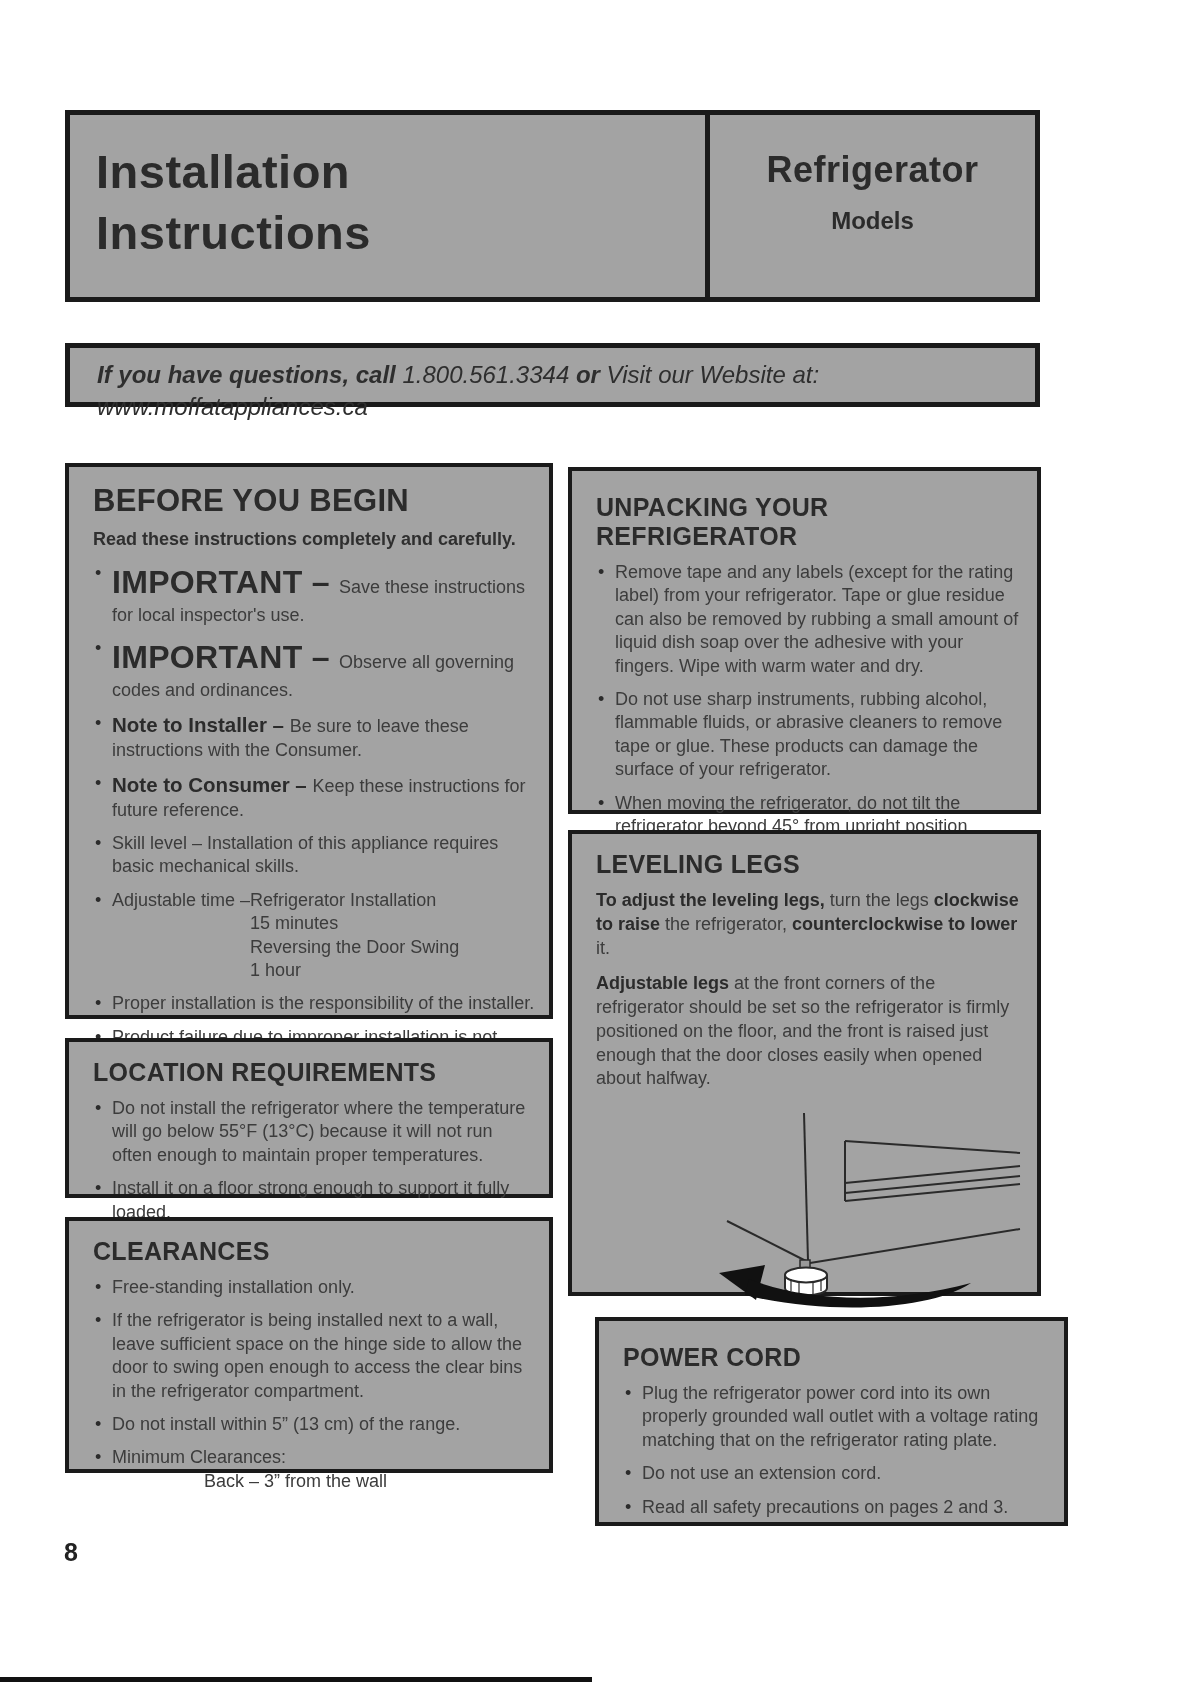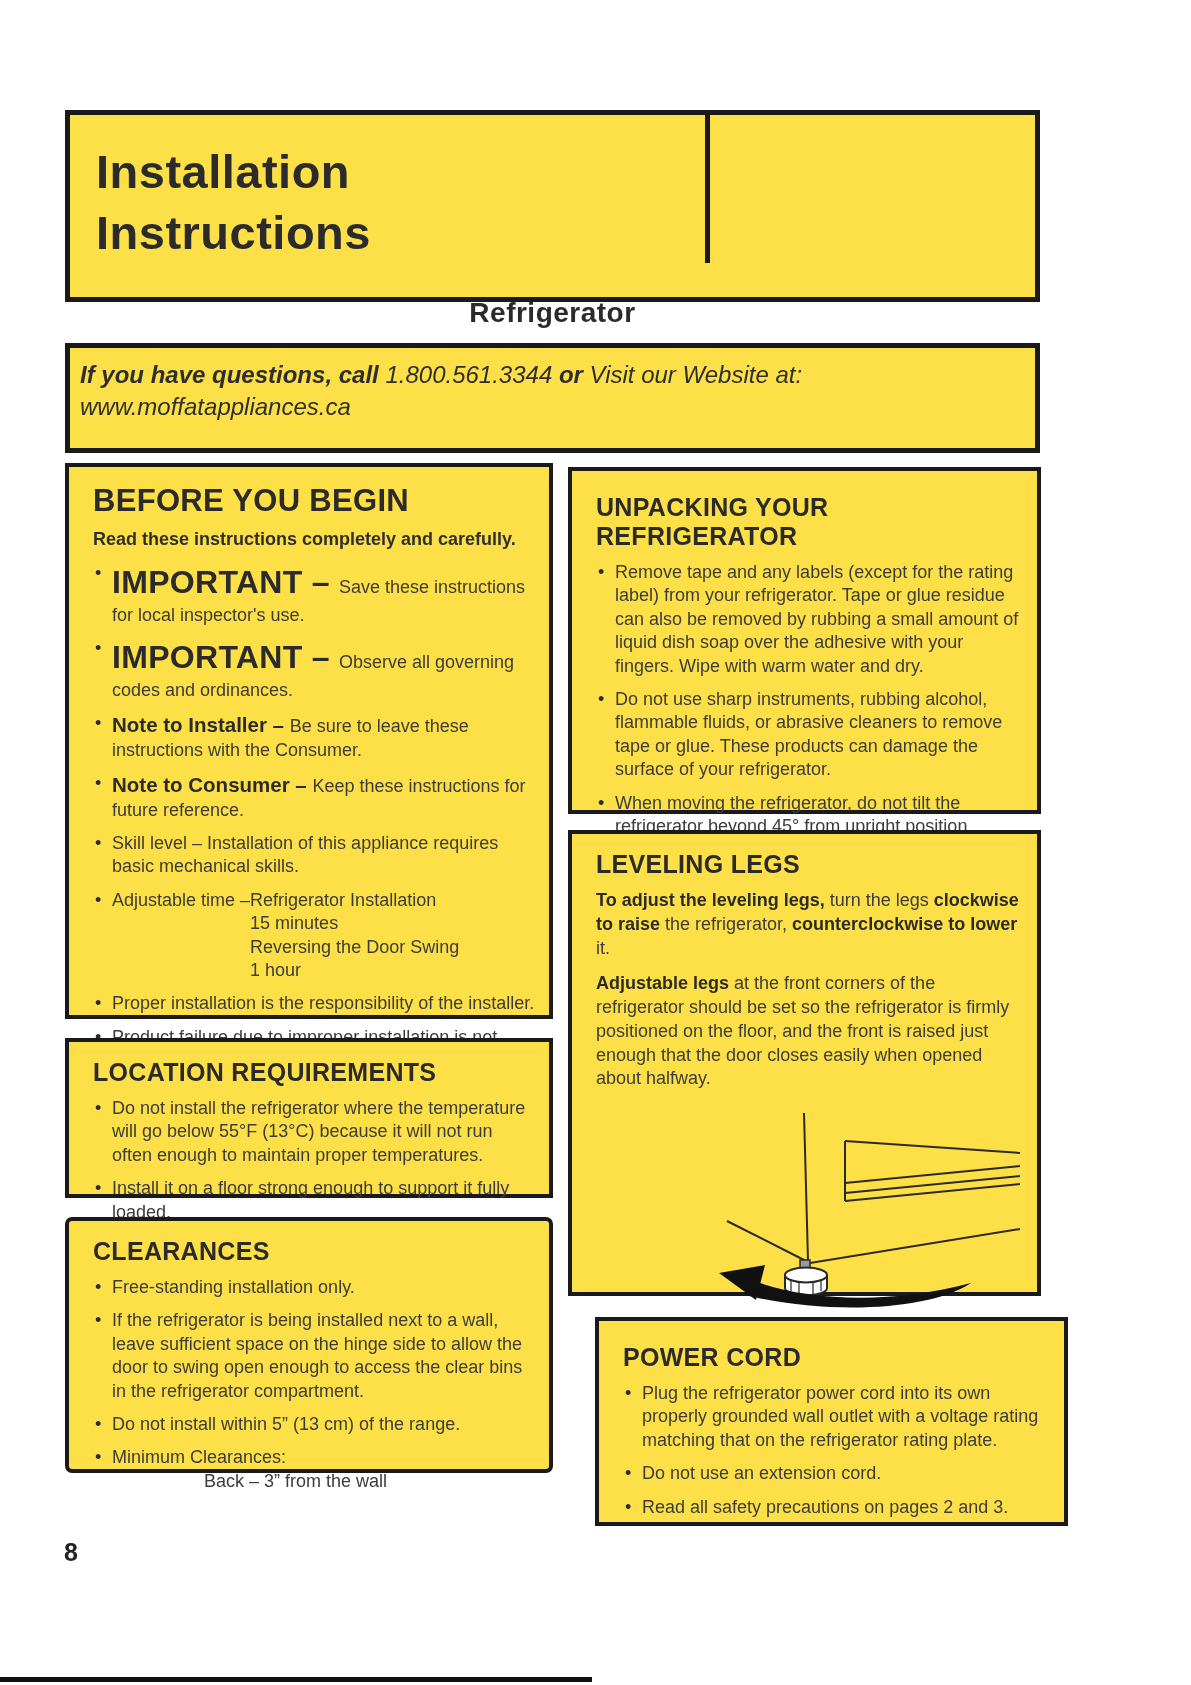--- a/index.html
+++ b/index.html
@@ -1,30 +1,30 @@
 <!DOCTYPE html>
 <html><head>
 <meta charset="utf-8">
 <style>
   html,body{margin:0;padding:0;background:#ffffff;}
   .page{
     position:relative;width:1191px;height:1685px;background:#ffffff;
     font-family:"Liberation Sans", sans-serif;color:#3c3c3c;overflow:hidden;
   }
-  .box{position:absolute;border:4px solid #1a1a1a;background:#fde047;box-sizing:border-box;flex-direction:column;}
+  .box{position:absolute;border:4px solid #1a1a1a;background:#a3a3a3;box-sizing:border-box;}
   
   .header-box{left:65px;top:110px;width:975px;height:192px;border-width:5px;display:flex;}
   .header-left{width:640px;border-right:5px solid #1a1a1a;padding:26px 0 0 26px;box-sizing:border-box;}
   .header-title{font-size:47px;font-weight:bold;line-height:1.3;color:#2b2b2b;letter-spacing:.5px;}
   .header-right{flex:1;text-align:center;padding-top:34px;box-sizing:border-box;}
-  .header-product{font-size:28px;font-weight:bold;color:#2b2b2b;letter-spacing:.5px;}
+  .header-product{font-size:36px;font-weight:bold;color:#2b2b2b;letter-spacing:.5px;}
   .header-models{font-size:24px;font-weight:bold;color:#2b2b2b;margin-top:16px;}
   
-  .contact-box{left:65px;top:343px;width:975px;height:110px;border-width:5px;
-    padding:11px 16px 0 10px;font-size:24px;font-style:italic;line-height:1.35;color:#2e2e2e;}
+  .contact-box{left:65px;top:343px;width:975px;height:64px;border-width:5px;
+    padding:11px 16px 0 27px;font-size:24px;font-style:italic;line-height:1.35;color:#2e2e2e;}
   .contact-box .b{font-weight:bold;}
   
   .col-left{left:65px;width:488px;}
   .col-right{left:568px;width:473px;}
   .section{padding:16px 12px 0 24px;}
   .sec-title{font-weight:bold;color:#2b2b2b;font-size:25px;letter-spacing:.3px;margin:0 0 10px 0;}
   .sec-title.big{font-size:31px;}
   .intro{font-weight:bold;color:#2f2f2f;font-size:18px;margin:0 0 12px 0;}
   ul.blist{list-style:none;margin:0;padding:0;font-size:18px;line-height:1.3;}
   ul.blist>li{position:relative;padding-left:19px;margin:0 0 10px 0;}
@@ -91,21 +91,21 @@
   </div>
 
   <div class="box col-left section" style="top:1038px;height:160px;">
     <div class="sec-title">LOCATION REQUIREMENTS</div>
     <ul class="blist">
       <li>Do not install the refrigerator where the temperature will go below 55°F (13°C) because it will not run often enough to maintain proper temperatures.</li>
       <li>Install it on a floor strong enough to support it fully loaded.</li>
     </ul>
   </div>
 
-  <div class="box col-left section" style="top:1217px;height:256px;border-radius:7px;">
+  <div class="box col-left section" style="top:1217px;height:256px;">
     <div class="sec-title">CLEARANCES</div>
     <ul class="blist">
       <li>Free-standing installation only.</li>
       <li>If the refrigerator is being installed next to a wall, leave sufficient space on the hinge side to allow the door to swing open enough to access the clear bins in the refrigerator compartment.</li>
       <li>Do not install within 5” (13 cm) of the range.</li>
       <li>
         <span>Minimum Clearances:</span>
         <div class="sub-indent">Back – 3” from the wall</div>
       </li>
     </ul>

